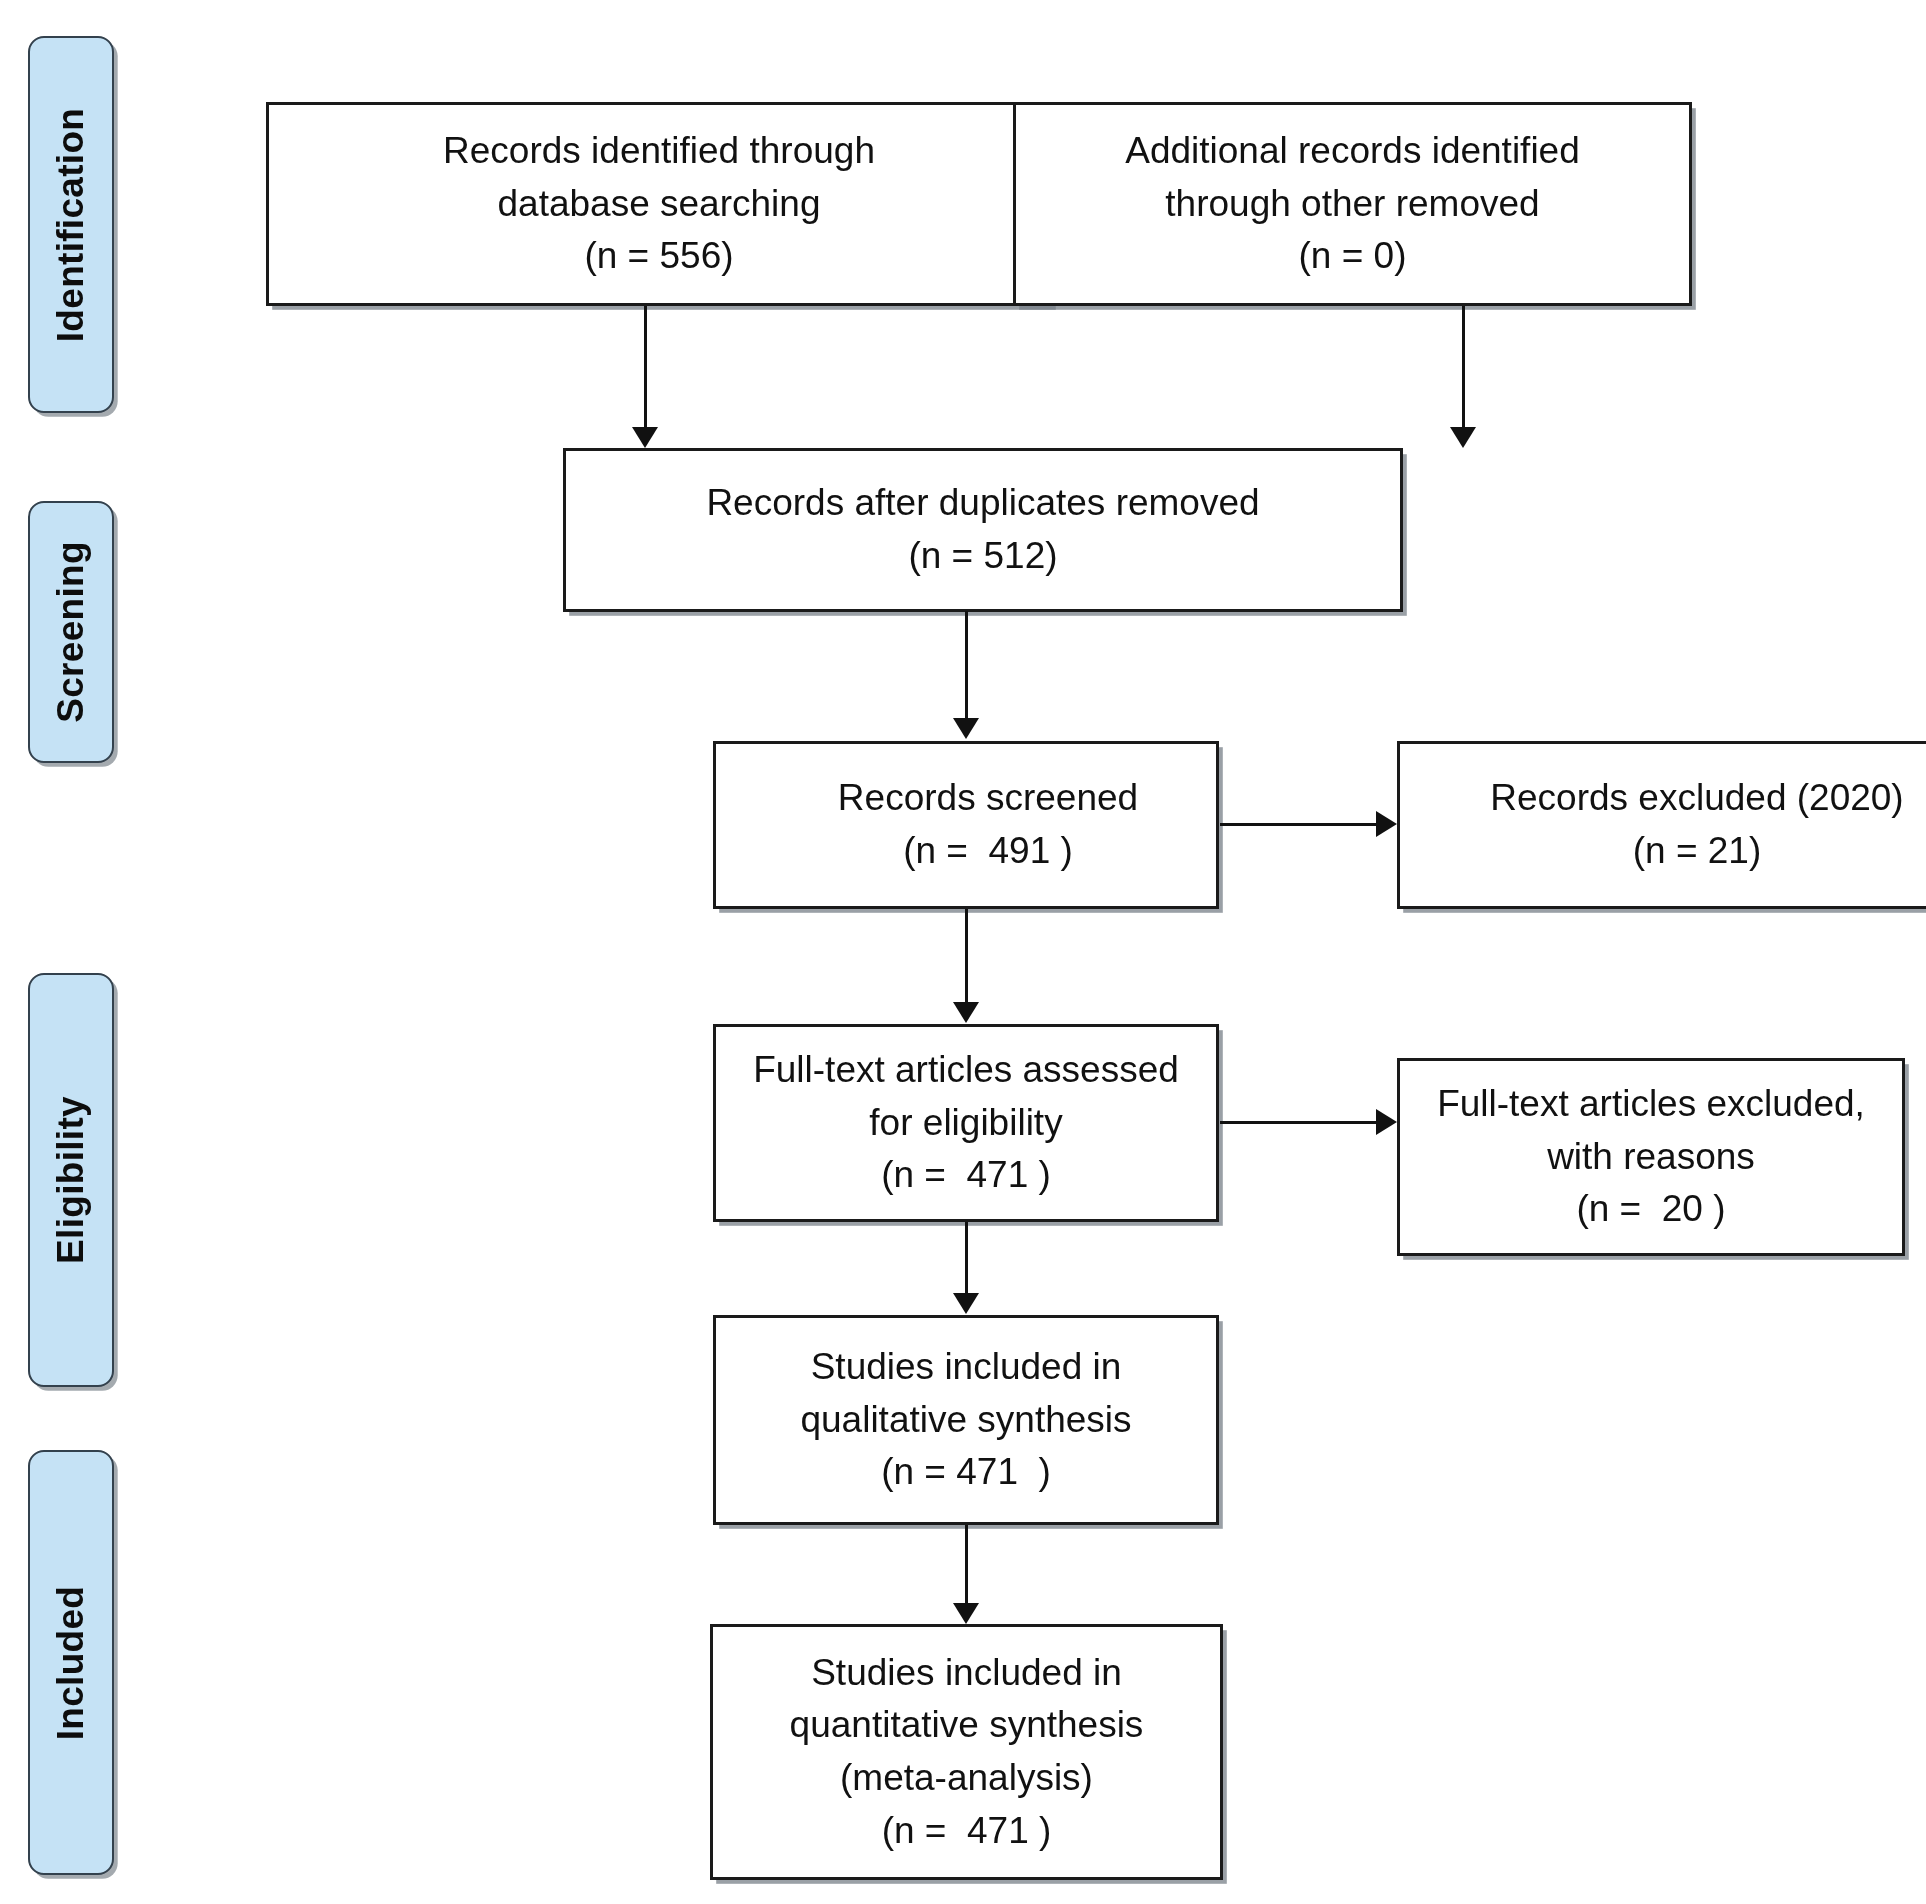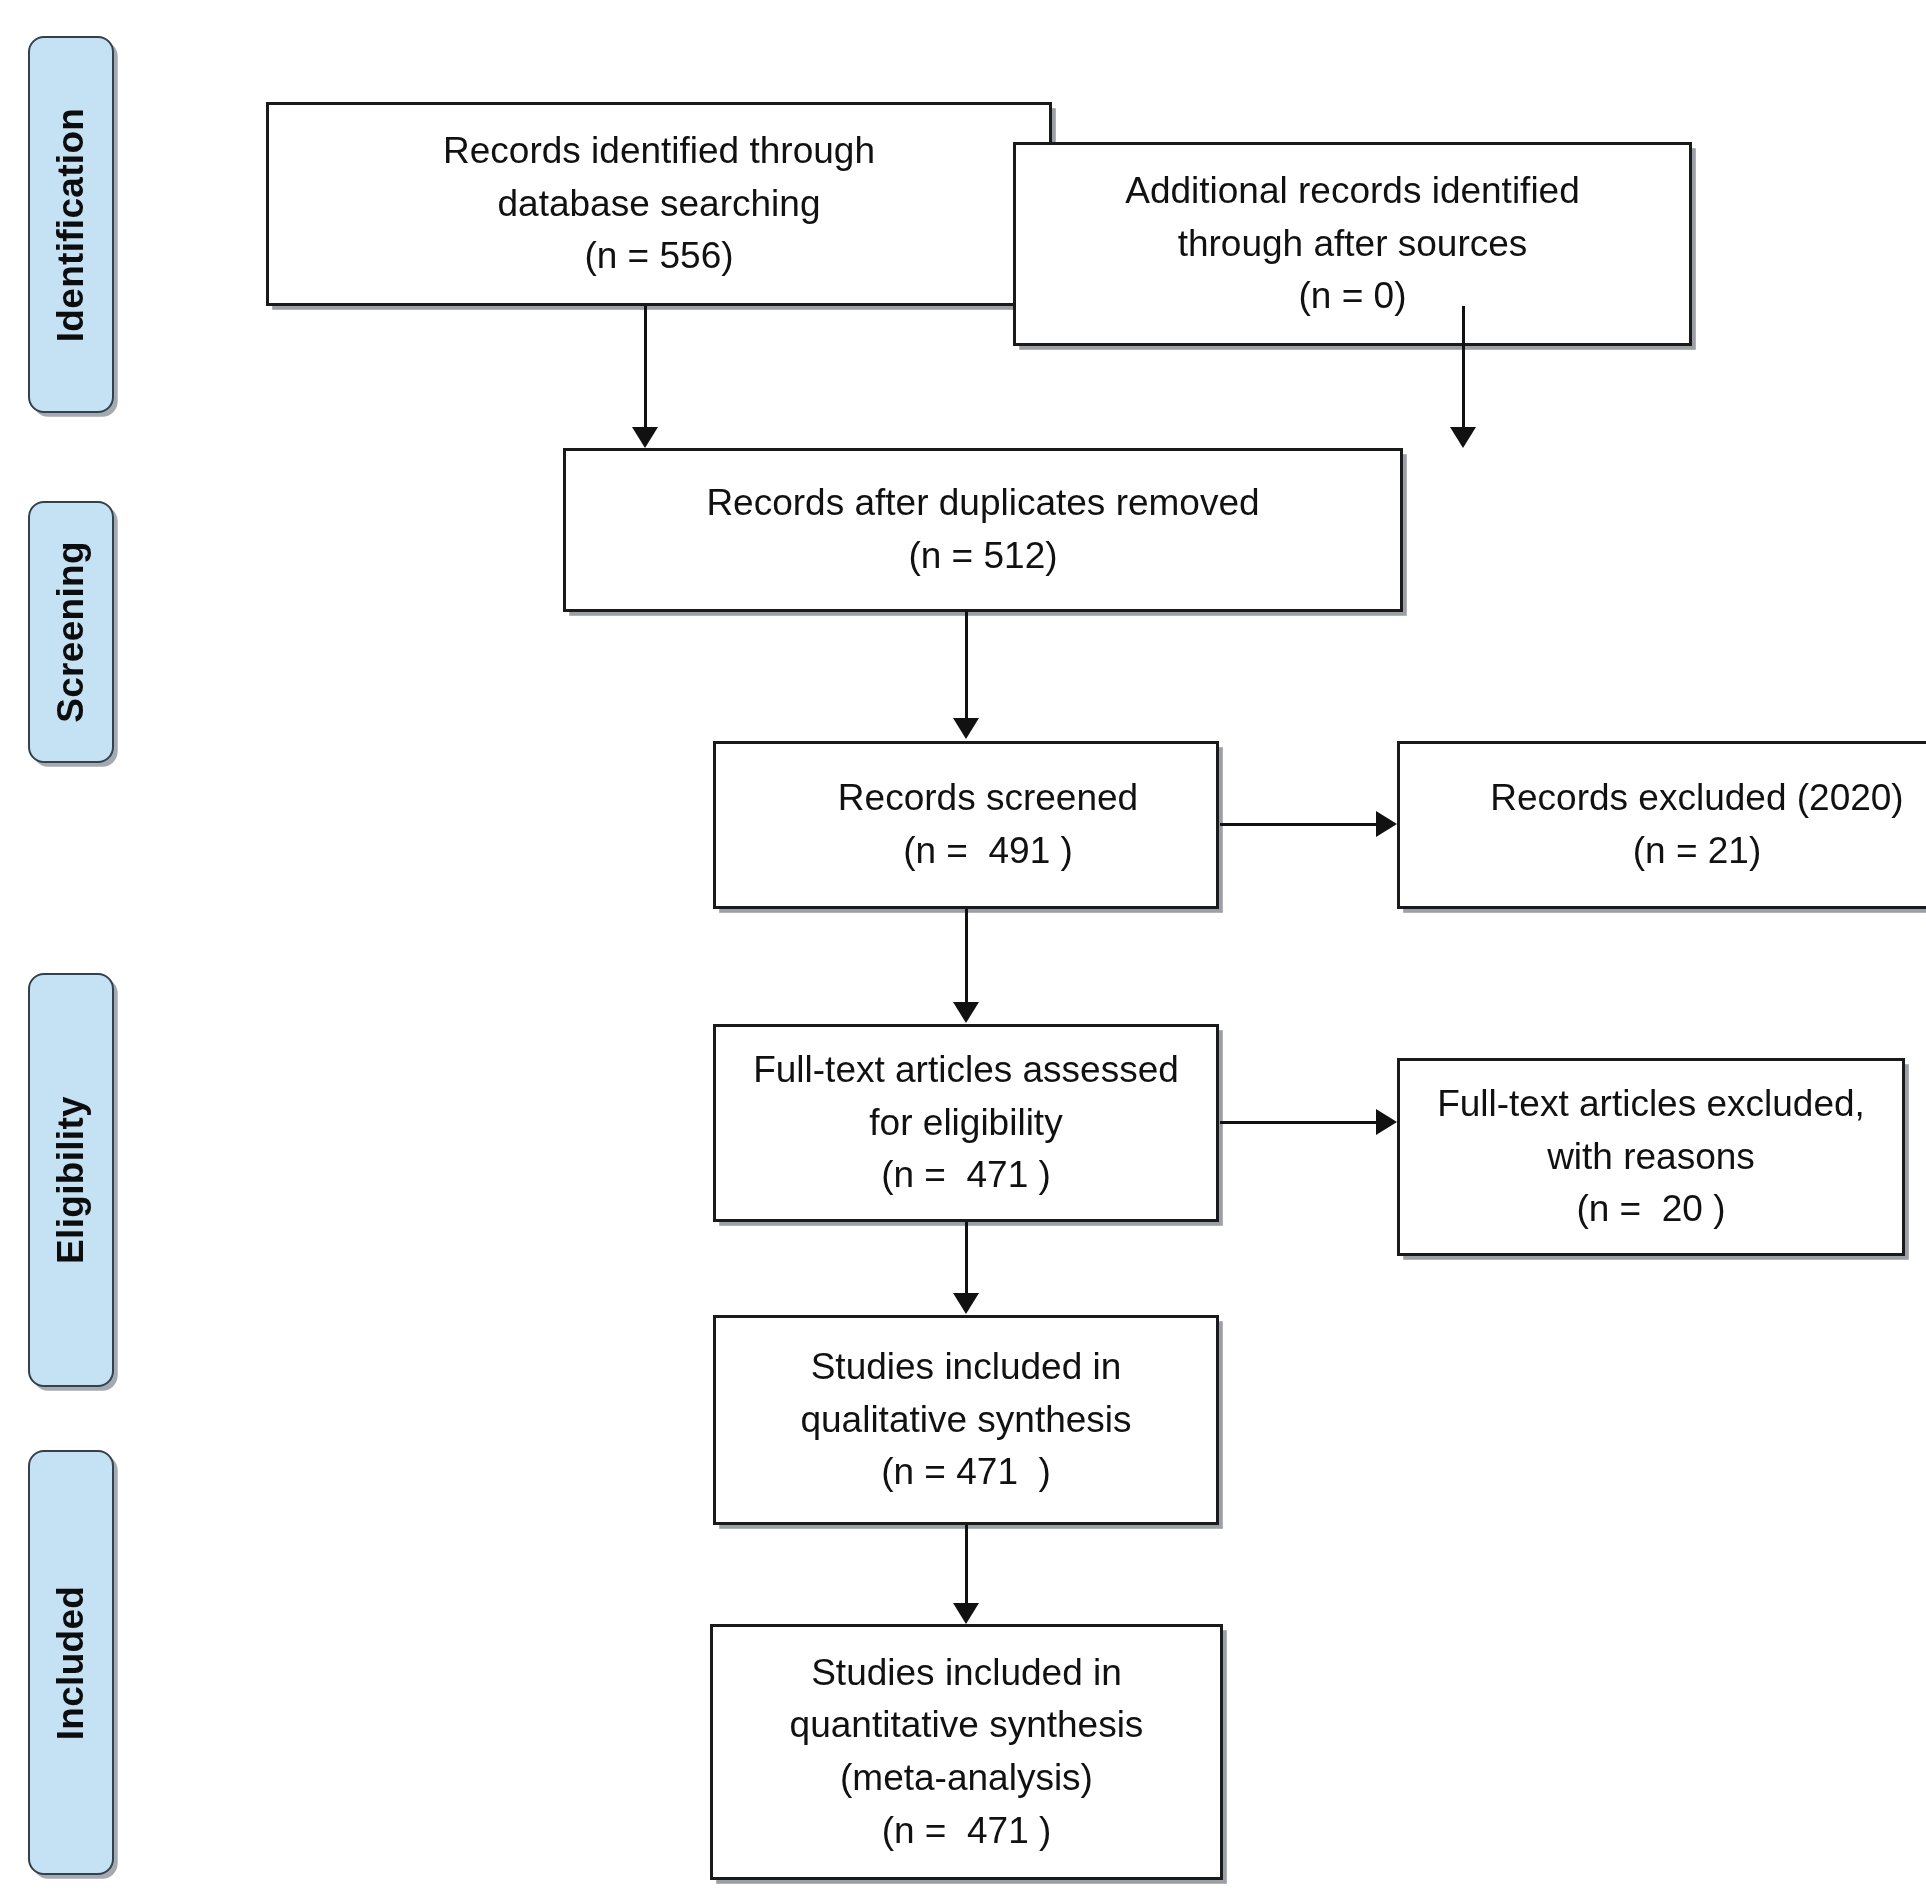--- a/index.html
+++ b/index.html
@@ -105,23 +105,23 @@
   <div class="stage-tab" style="left:28px; top:1450px; width:86px; height:425px;">
     <span class="stage-label">Included</span>
   </div>
 
   <div class="flow-box" style="left:266px; top:102px; width:786px; height:204px;">
     <span class="box-line">Records identified through</span>
     <span class="box-line">database searching</span>
     <span class="box-line">(n = 556)</span>
   </div>
 
-  <div class="flow-box" style="left:1013px; top:102px; width:679px; height:204px;margin-top:40px;">
+  <div class="flow-box" style="left:1013px; top:102px; width:679px; height:204px;">
     <span class="box-line">Additional records identified</span>
-    <span class="box-line">through after sources</span>
+    <span class="box-line">through other removed</span>
     <span class="box-line">(n = 0)</span>
   </div>
 
   <div class="conn-v" style="left:644px; top:306px; height:124px;"></div>
   <div class="arrow-down" style="left:632px; top:427px;"></div>
 
   <div class="conn-v" style="left:1462px; top:306px; height:124px;"></div>
   <div class="arrow-down" style="left:1450px; top:427px;"></div>
 
   <div class="flow-box" style="left:563px; top:448px; width:840px; height:164px;">

